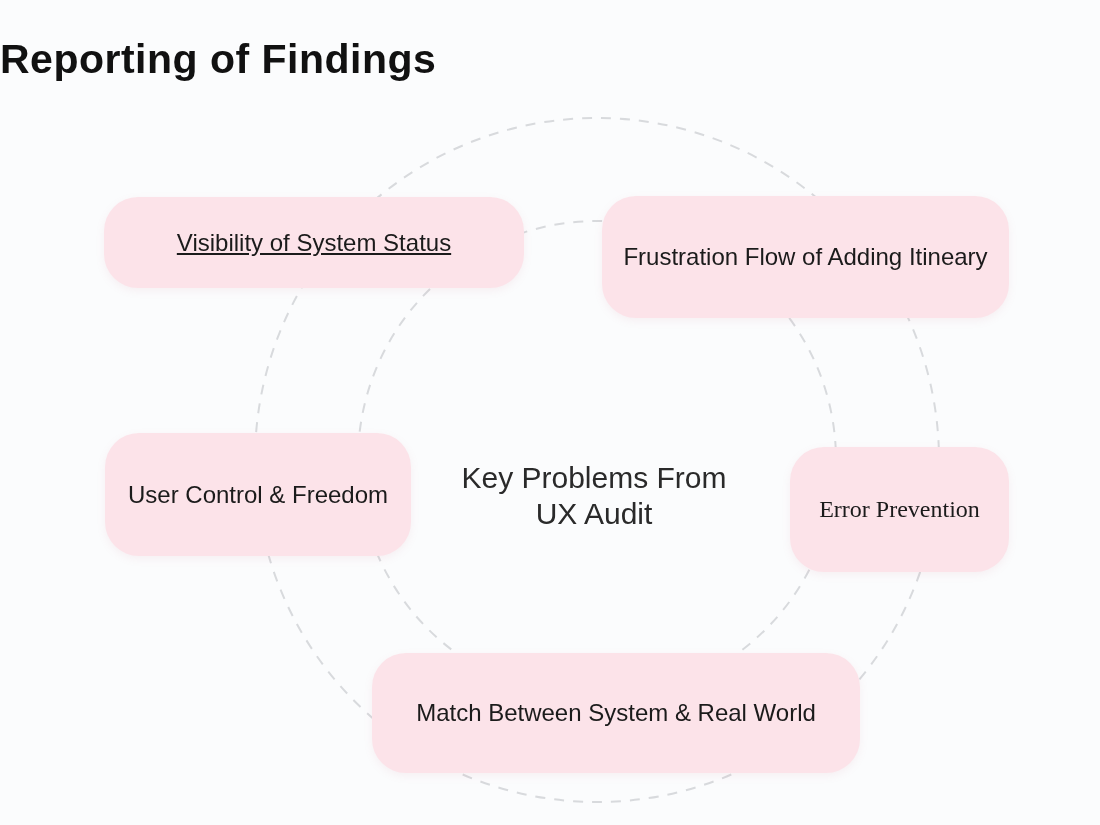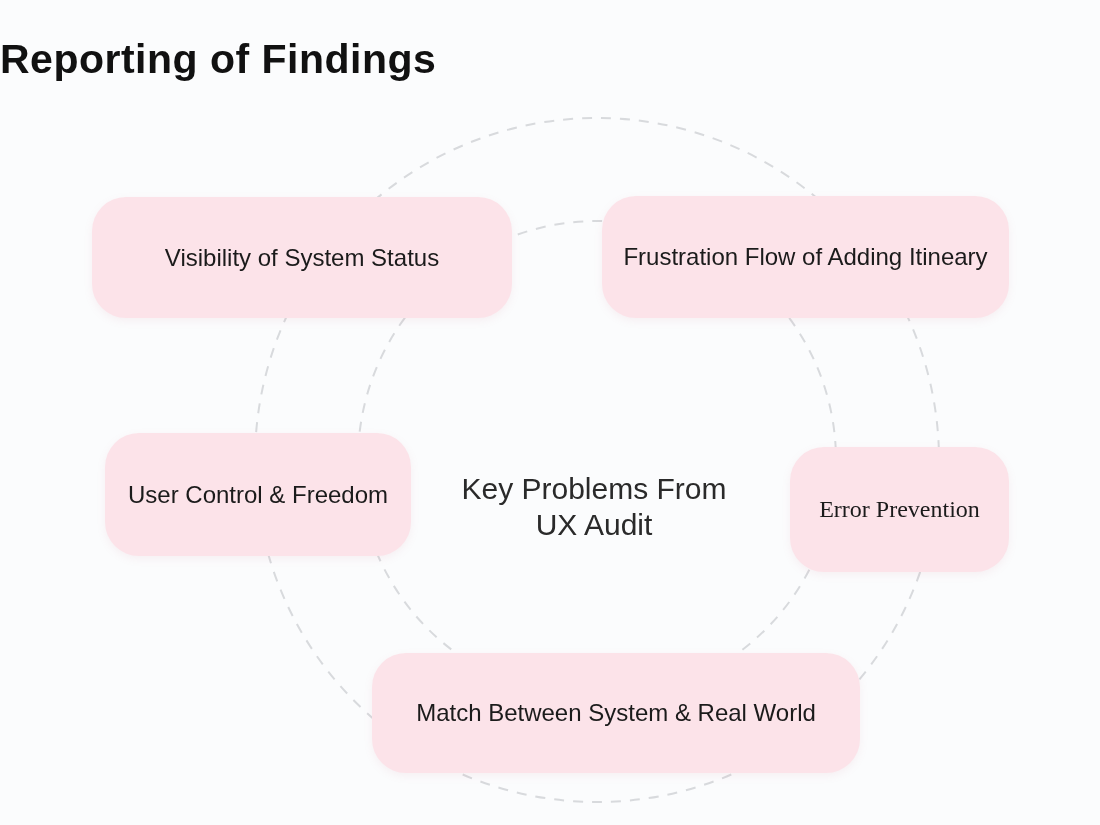--- a/index.html
+++ b/index.html
@@ -45,35 +45,34 @@
     background: var(--node_fill, #fce3e9);
     border-radius: 34px;
     display: flex;
     align-items: center;
     justify-content: center;
     text-align: center;
     font-size: 24px;
     color: var(--text, #1b1b1b);
     box-shadow: 0 3px 8px rgba(205, 130, 150, 0.10);
   }
-  .node-visibility      { left: 92px;  top: 197px; width: 420px; height: 121px; }
+  .node-visibility      { left: 104px;  top: 197px; width: 420px; height: 91px; text-decoration: underline; }
   .node-frustration     { left: 602px; top: 196px; width: 407px; height: 122px; }
   .node-user-control    { left: 105px; top: 433px; width: 306px; height: 123px; }
   .node-error-prevention{ left: 790px; top: 447px; width: 219px; height: 125px; font-family: Liberation Serif, serif; }
   .node-match           { left: 372px; top: 653px; width: 488px; height: 120px; }
   .center-label {
     position: absolute;
     left: 394px;
     top: 460px;
     width: 400px;
     text-align: center;
     font-size: 30px;
     line-height: 36px;
     color: #2a2a2a;
-    margin-top: 11px;
   }
 </style>
 </head>
 <body>
 
 <div class="canvas">
 
   <h1 class="page-title">Reporting of Findings</h1>
 
   <svg class="circles-svg" viewBox="0 0 1100 825" aria-hidden="true">

